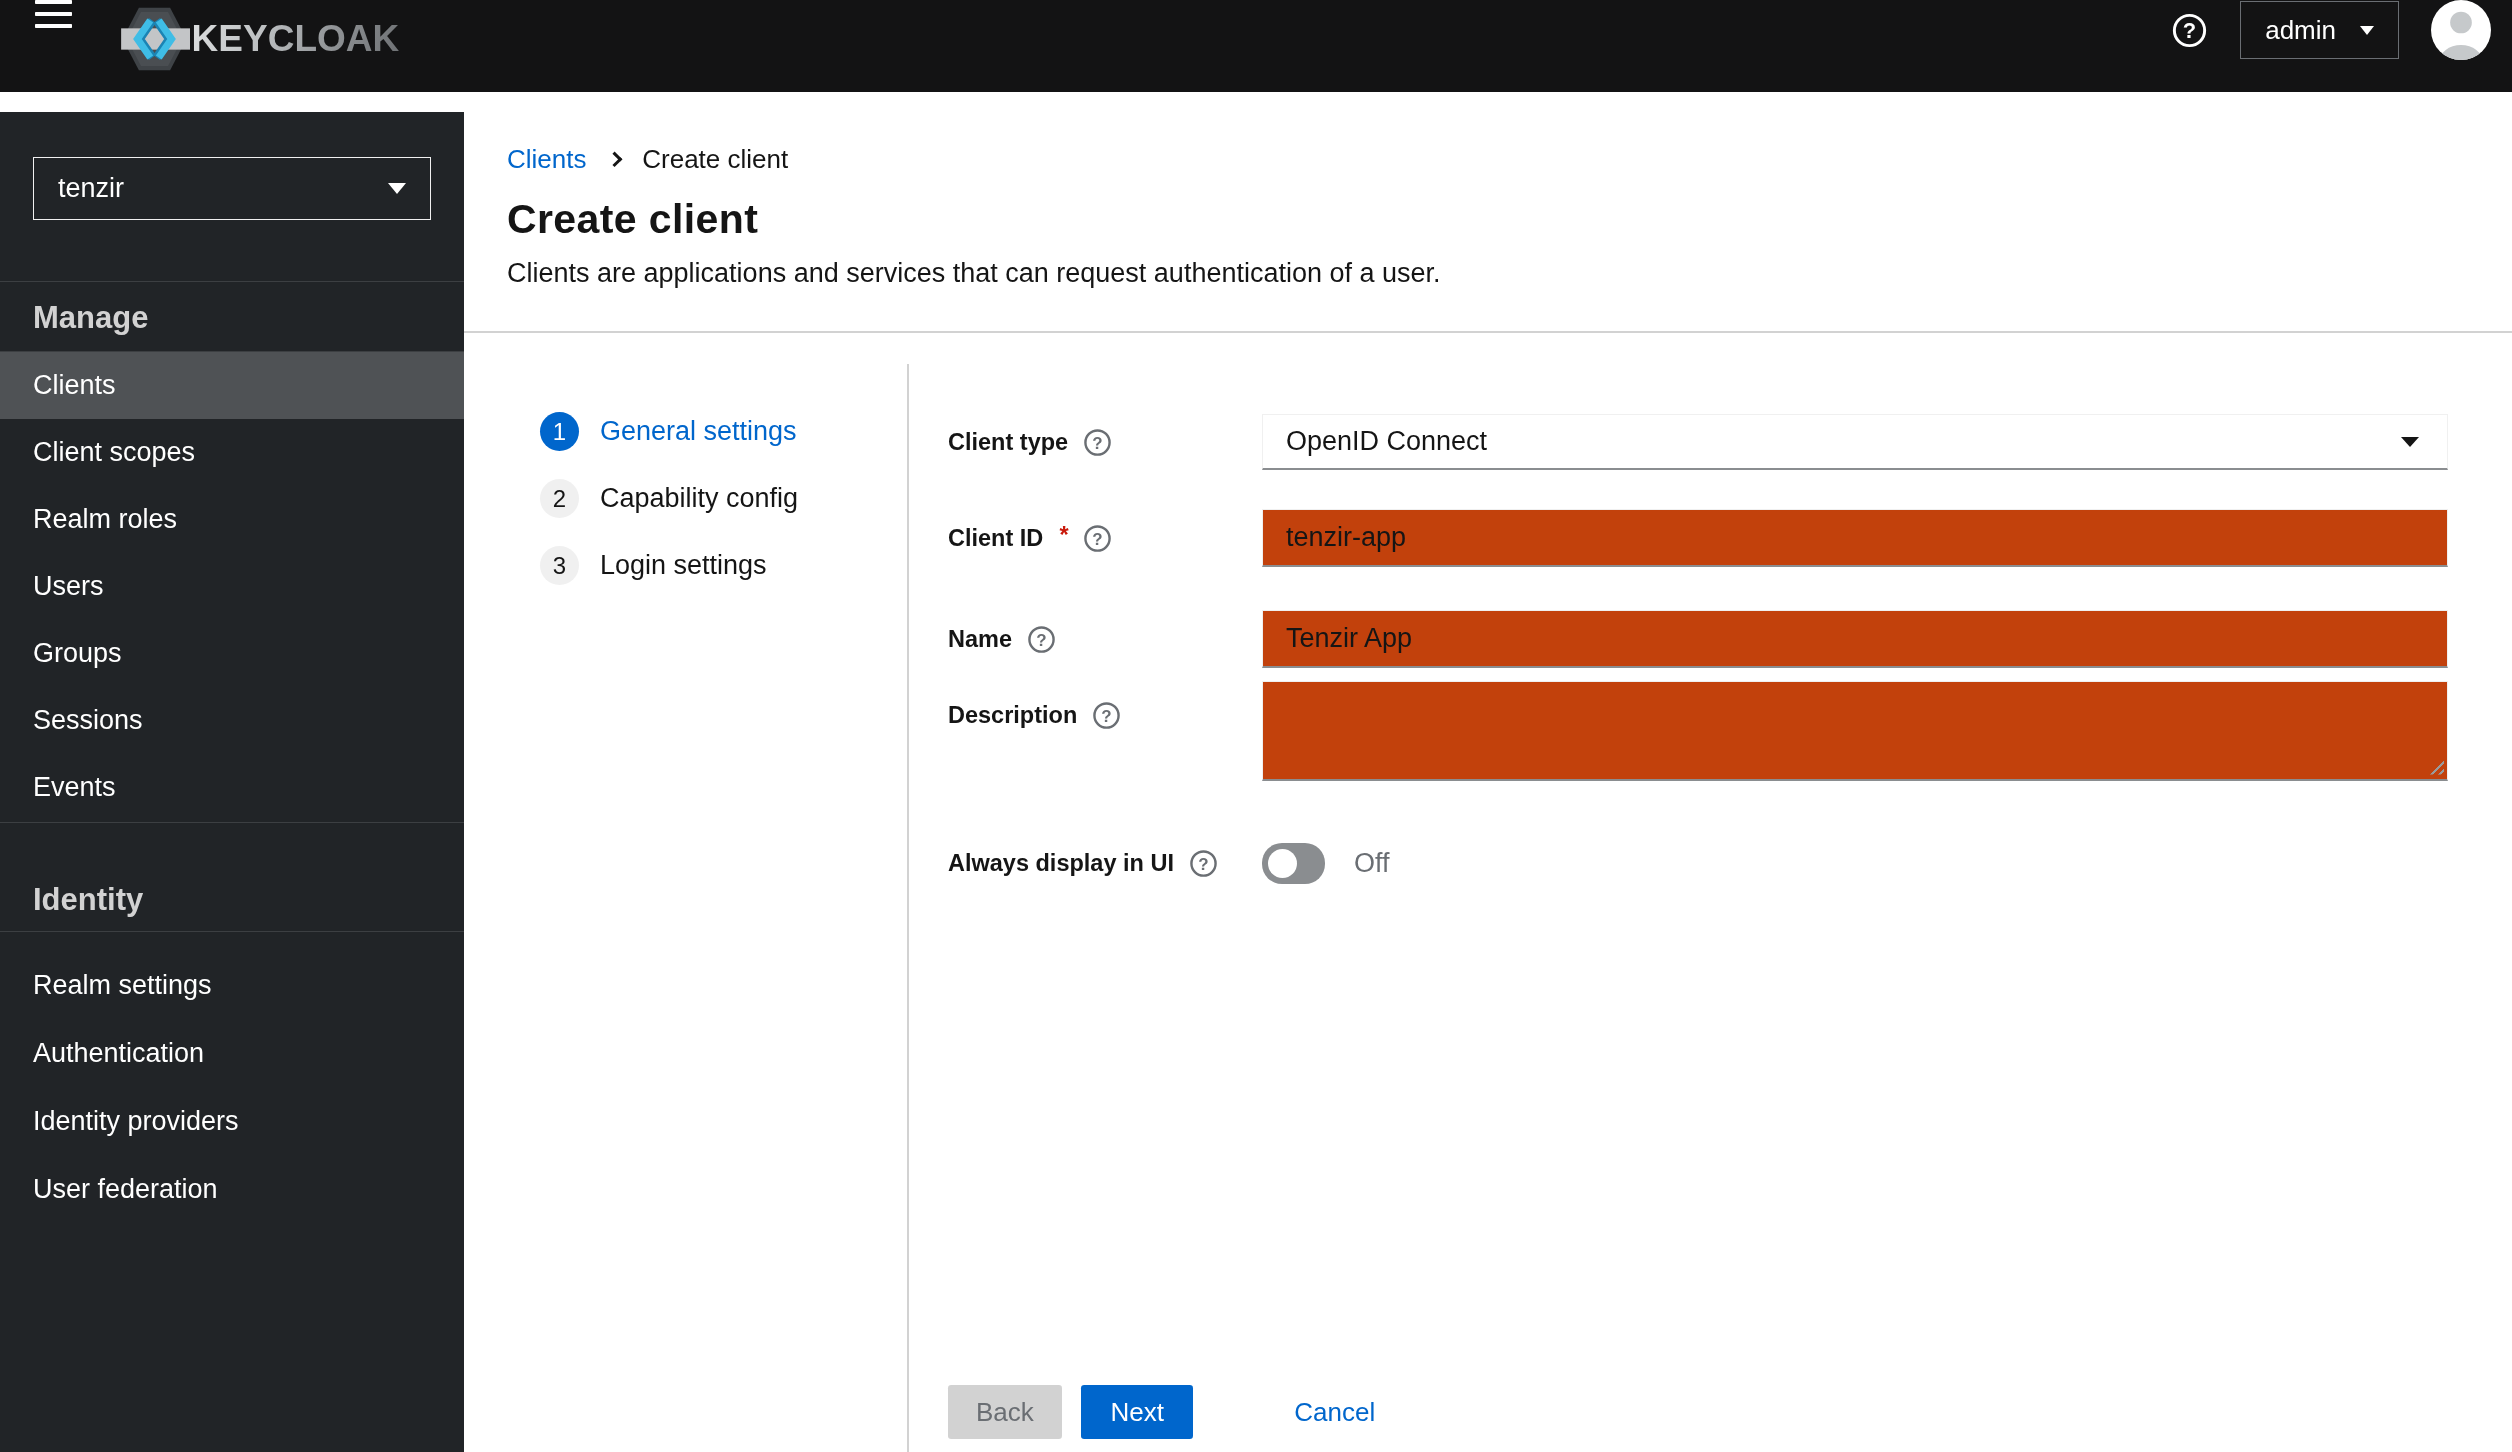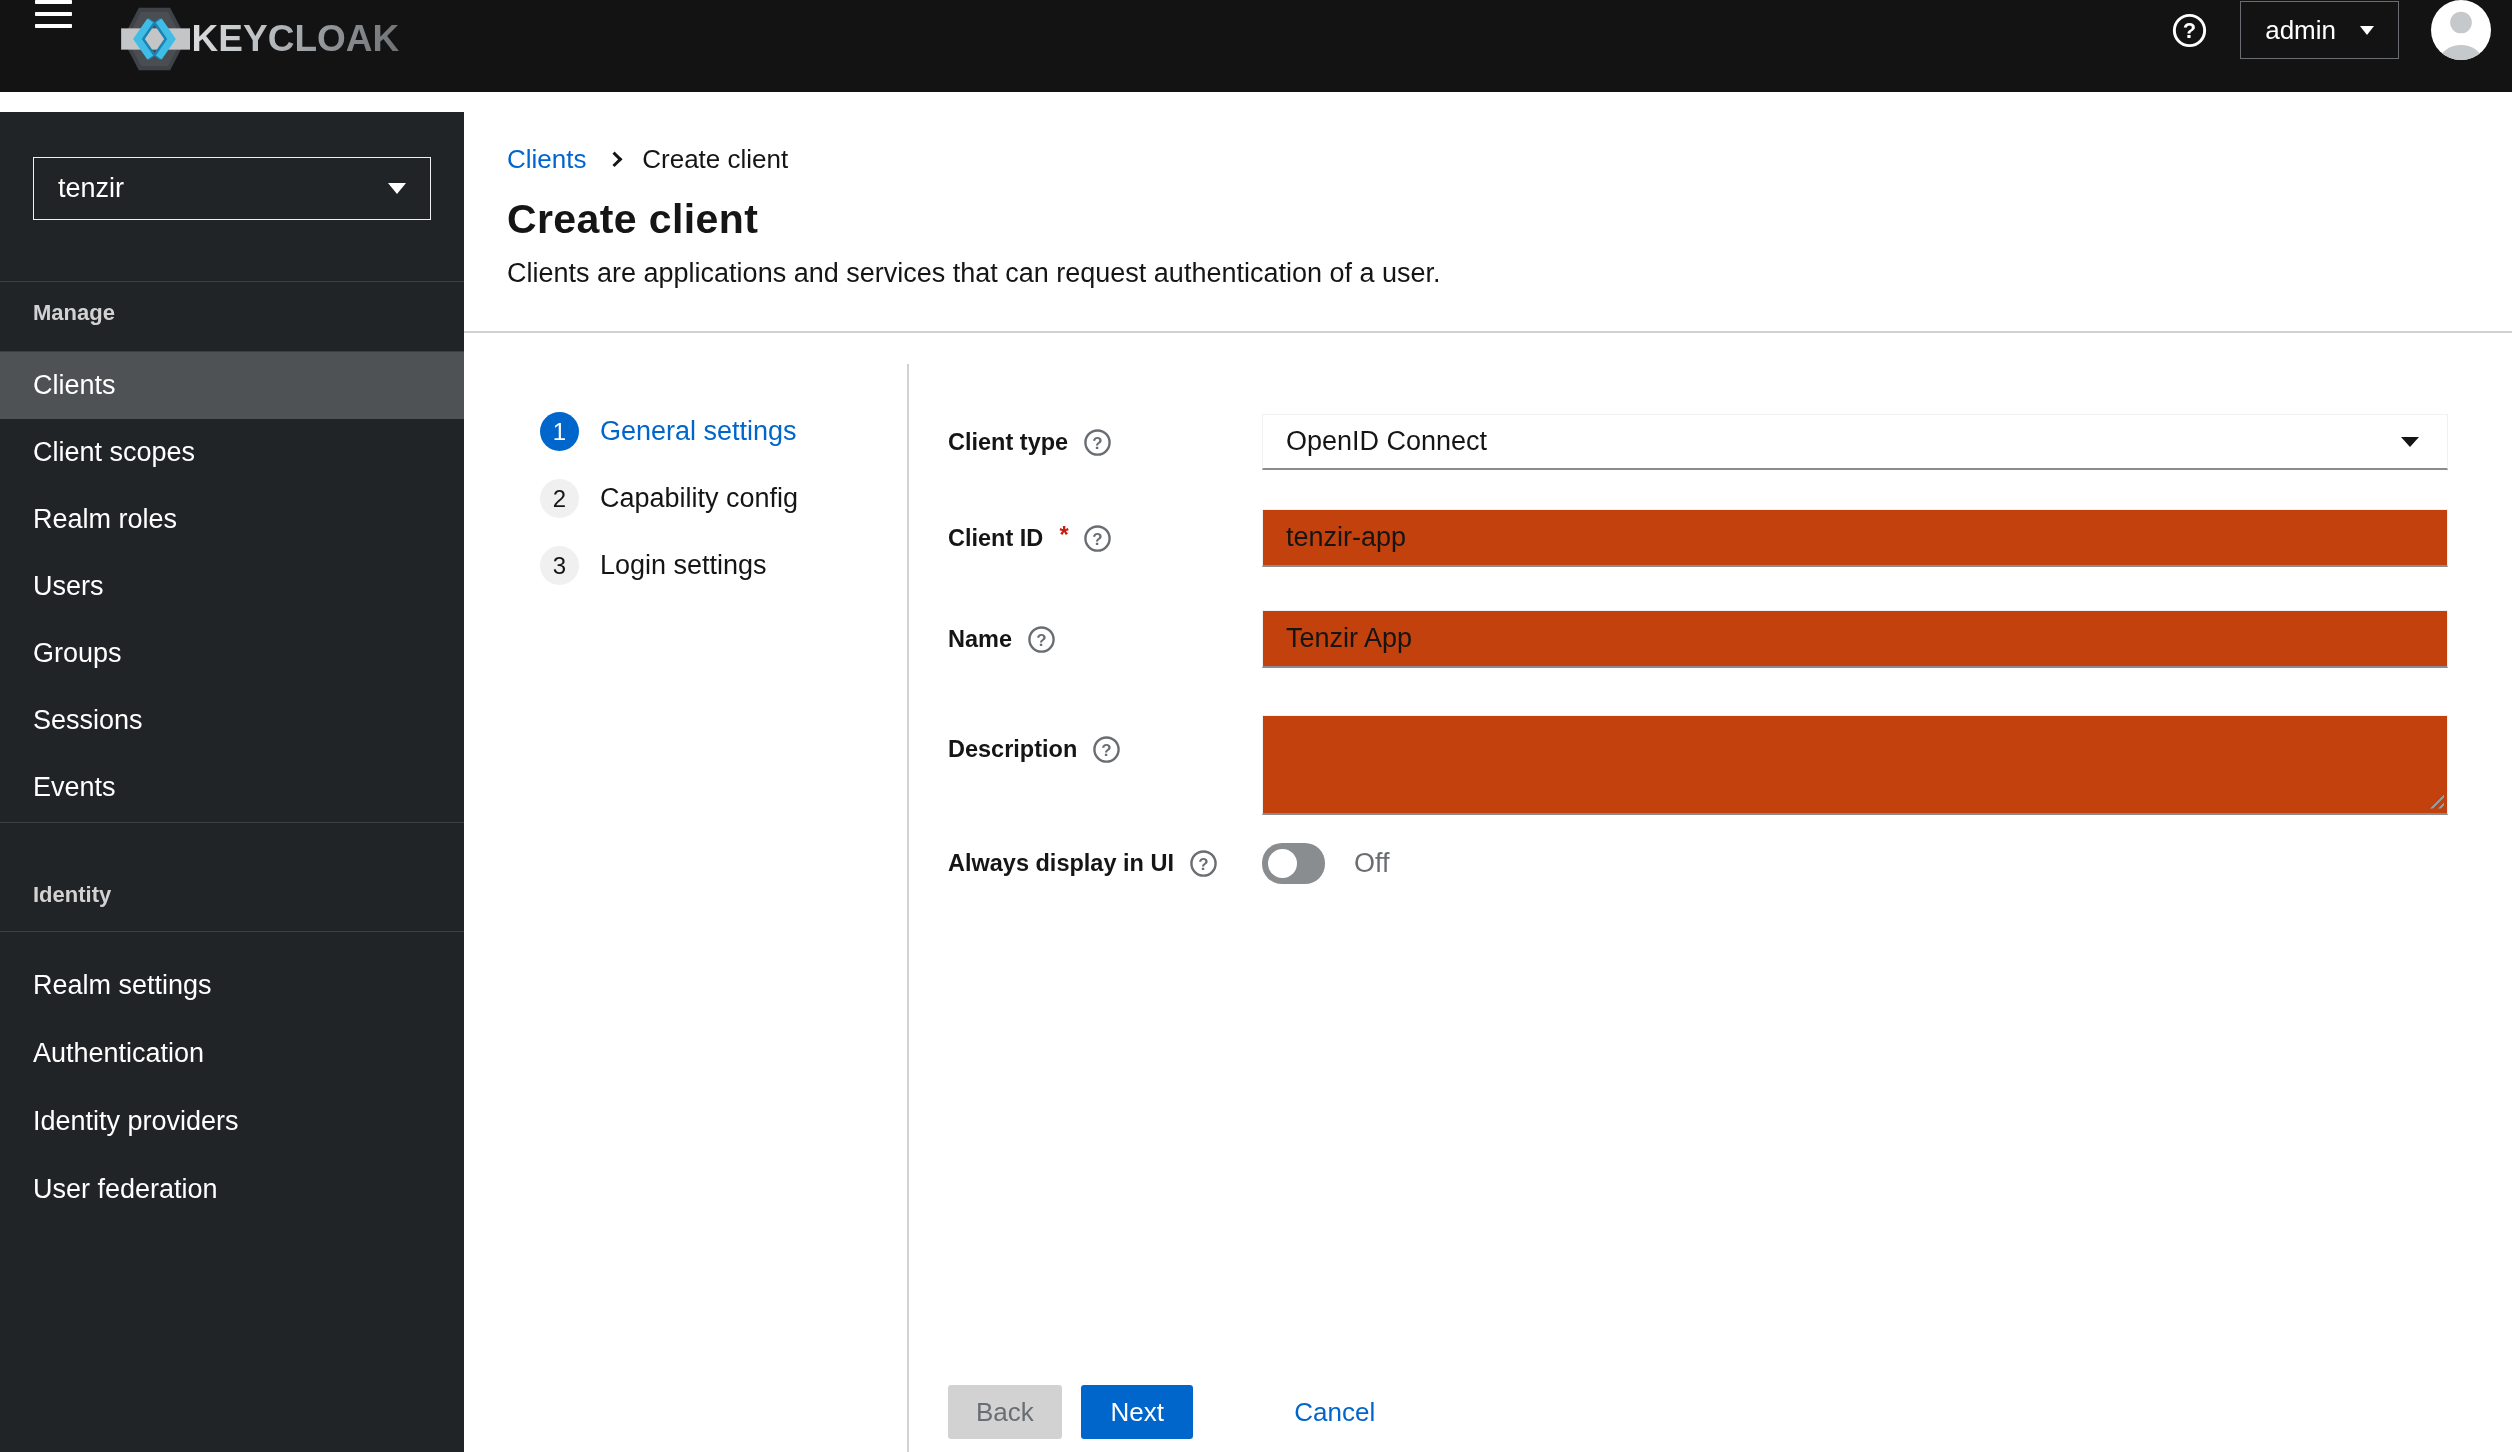--- a/index.html
+++ b/index.html
@@ -43,21 +43,21 @@
   .realm-select {
     position:absolute; left:33px; top:45px; width:398px; height:63px;
     border:1.6px solid #f0f0f0; background:none; color:#fff;
     display:flex; align-items:center; padding:0 24px; font-size:27px;
     font-family:inherit; cursor:pointer;justify-content:space-between;
   }
   .realm-caret { margin-left:auto; width:0; height:0;
     border-left:9.7px solid transparent; border-right:9.7px solid transparent;
     border-top:11.4px solid #fff; }
   .sb-div { position:absolute; left:0; right:0; height:0.8px; background:#3c3f42; }
-  .sb-title { position:absolute; left:33px; font-size:22px; color:#d2d2d2; }
+  .sb-title { position:absolute; left:33px; font-size:31px; color:#d2d2d2; }
   .nav-list { position:absolute; left:0; right:0; list-style:none; }
   .nav-list li {
     height:67px; display:flex; align-items:center; padding-left:33px;
     font-size:27px; color:#fff; cursor:pointer;
   }
   .nav-list.cfg li { height:68px; }
   .nav-list li.selected { background:#4f5255; }
 
   
   .main { position:absolute; left:464px; top:112px; right:0; bottom:0; background:#fff; }
@@ -100,21 +100,21 @@
     width:100%; height:56px; background:#fff; border:1.6px solid #f0f0f0;
     border-bottom:2.4px solid #8a8d90; display:flex; align-items:center;
     justify-content:space-between; padding:0 28px 0 23px; font-size:27px;
     cursor:pointer;
   }
   .select-caret { width:0; height:0; border-left:9px solid transparent;
     border-right:9px solid transparent; border-top:10.6px solid #151515; }
   .r1 { top:80px; }
   .r2 { top:175px; }
   .r3 { top:276px; }
-  .r4 { top:381px; align-items:flex-start; }
+  .r4 { top:347px; align-items:flex-start; }
   .r4 .flabel { margin-top:19.5px; }
   textarea.pf-input { height:100px; padding-top:13px; resize:none; display:block; }
   .grip { position:absolute; right:4px; bottom:6.5px; width:18px; height:18px;
     background:repeating-linear-gradient(135deg, transparent 0 4px, #9a9a9a 4px 5.7px);
     clip-path:polygon(100% 0, 100% 100%, 0 100%); pointer-events:none; }
   .r5 { top:509px; }
   .switch { width:63px; height:41px; border-radius:20px; background:#8a8d90;
     position:relative; cursor:pointer; border:none; flex:none; }
   .knob { position:absolute; left:5.7px; top:5.7px; width:29px; height:29px;
     background:#fff; border-radius:50%; }

